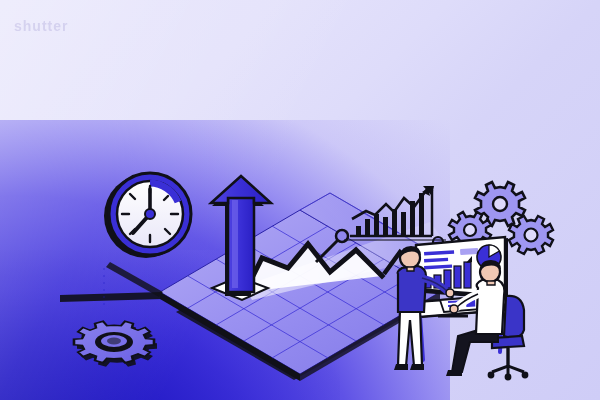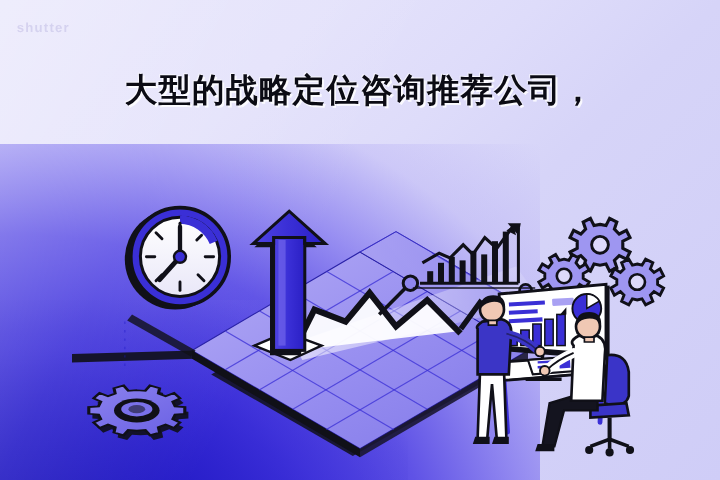--- a/index.html
+++ b/index.html
@@ -40,21 +40,21 @@
         rgba(110,98,232,0.16) 80%,
         rgba(214,210,250,0) 100%);
   }
   .bg-sheen{
     position:absolute;inset:0;
     background:linear-gradient(118deg,rgba(255,255,255,0.34) 0%,rgba(255,255,255,0.10) 26%,rgba(255,255,255,0) 46%);
   }
   
   .watermark{
     position:absolute;left:14px;top:18px;
-    font-size:11px;letter-spacing:1px;
+    font-size:14px;letter-spacing:1px;
     color:rgba(120,112,190,0.20);
     font-weight:700;
     user-select:none;
   }
   .watermark2{
     position:absolute;left:402px;top:18px;
     font-size:12px;letter-spacing:2px;
     color:rgba(150,145,205,0.14);
     font-weight:700;user-select:none;
   }
@@ -86,21 +86,20 @@
 
   <div class="bg-base"></div>
   <div class="bg-glow"></div>
   <div class="bg-glow2"></div>
   <div class="bg-sheen"></div>
 
   <div class="watermark">shutter</div>
   <div class="watermark2"></div>
 
   <div class="headline">
-    <span class="line">大型的战略定位咨询推荐公司，</span>
   </div>
 
   <svg id="art" viewBox="0 0 600 400">
     <defs>
       <linearGradient id="platTop" x1="0" y1="0" x2="1" y2="1">
         <stop offset="0%" stop-color="#b3abf4"></stop>
         <stop offset="45%" stop-color="#9b92f1"></stop>
         <stop offset="100%" stop-color="#8077e9"></stop>
       </linearGradient>
       <linearGradient id="platTop2" x1="0" y1="0" x2="1" y2="0">

